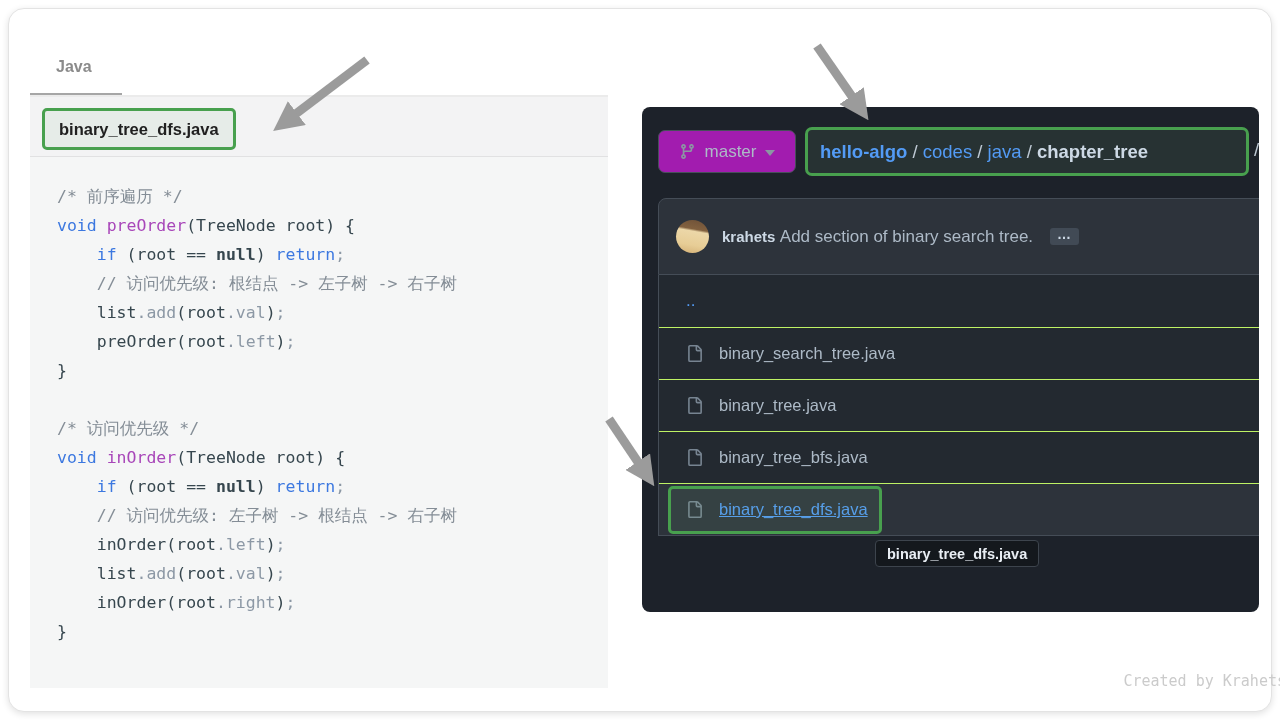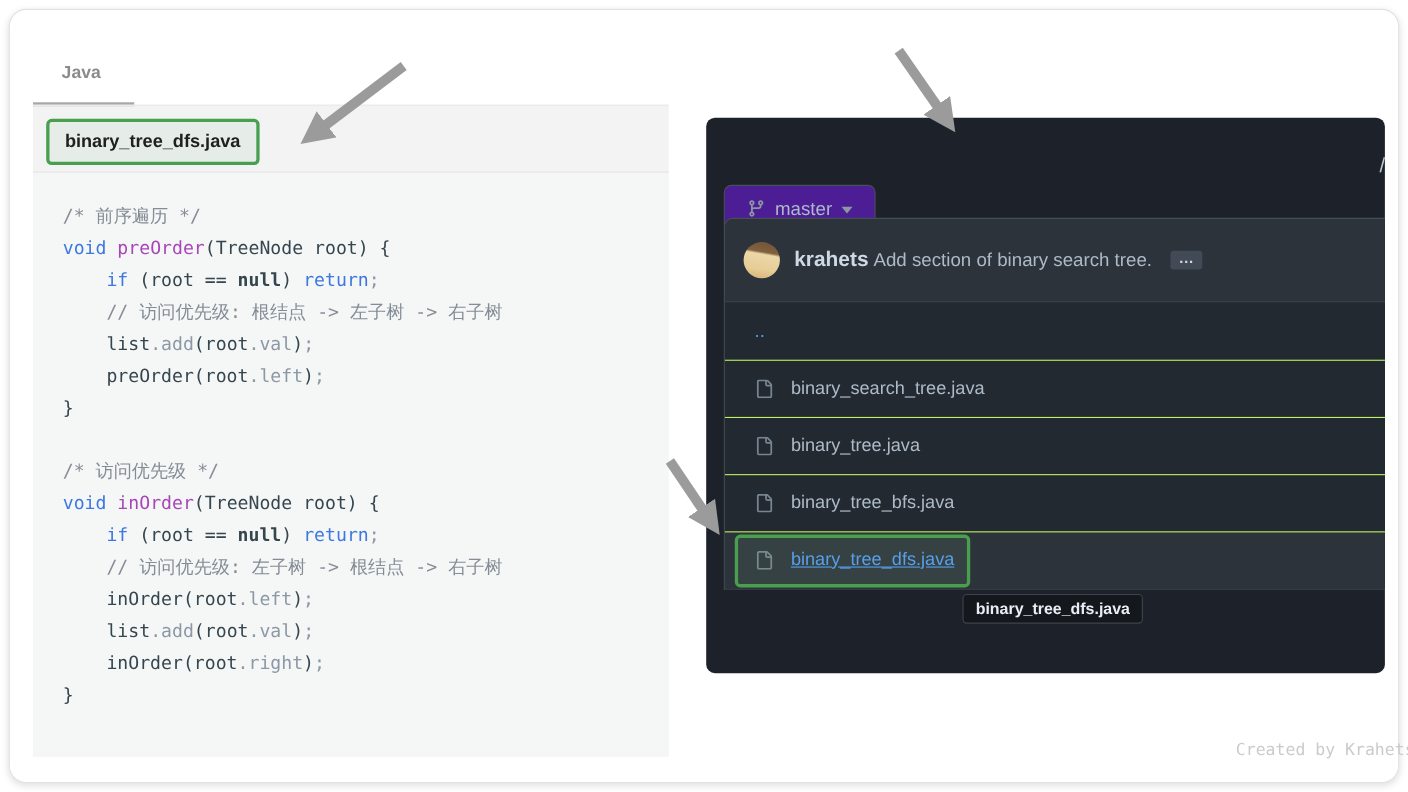--- a/index.html
+++ b/index.html
@@ -24,40 +24,40 @@
   .tok-d{color:var(--code-default);}
   .tok-k{color:var(--code-keyword);}
   .tok-f{color:var(--code-function);}
   .tok-c{color:var(--code-comment);}
   .tok-p{color:var(--code-member);}
   .tok-b{color:var(--code-default);font-weight:700;}
 
   
   .gh-panel{position:absolute;left:642px;top:107px;width:617px;height:505px;background:#1d222a;
             border-radius:8px;overflow:hidden;font-family:"Liberation Sans",sans-serif;}
-  .branch-btn{position:absolute;left:16px;top:23px;width:138px;height:43px;background:#4c1d95;
+  .branch-btn{position:absolute;left:16px;top:23px;width:138px;height:43px;background:#a21caf;
               border:1px solid #474f5a;border-radius:7px;display:flex;align-items:center;
-              justify-content:center;gap:9px;box-sizing:border-box;color:#adbac7;font-size:17px;cursor:pointer;margin-top:38px;}
+              justify-content:center;gap:9px;box-sizing:border-box;color:#adbac7;font-size:17px;cursor:pointer;}
   .branch-icon{color:#8b97a3;display:flex;}
   .caret{width:0;height:0;border-left:5px solid transparent;border-right:5px solid transparent;
          border-top:6px solid #8b97a3;margin-top:2px;}
   .crumb-box{position:absolute;left:163px;top:20px;height:49px;width:444px;border:3px solid var(--green);
              border-radius:7px;background:rgba(130,200,140,.10);display:flex;align-items:center;
              padding:0 12px;box-sizing:border-box;font-size:18.5px;white-space:pre;}
   .bc-repo{color:var(--blue);font-weight:700;}
   .bc-link{color:var(--blue);}
   .bc-current{color:#cdd9e5;font-weight:700;}
   .bc-sep{color:#bec9d4;}
   .crumb-trailing{position:absolute;left:612px;top:32px;color:#bec9d4;font-size:18.5px;}
   .commit-box{position:absolute;left:16px;top:91px;width:620px;height:77px;background:#2d333b;
               border:1px solid #454d57;border-radius:8px 0 0 0;box-sizing:border-box;display:flex;
               align-items:center;padding:0 17px;gap:13px;}
   .avatar{width:33px;height:33px;border-radius:50%;flex:none;
           background:linear-gradient(190deg,#6e5138 0%,#82613f 30%,#ecd7a8 36%,#e7cd96 72%,#d4b176 100%);}
-  .commit-author{color:#cdd9e5;font-weight:700;font-size:19px;cursor:pointer;}
+  .commit-author{color:#cdd9e5;font-weight:700;font-size:15px;cursor:pointer;}
   .commit-msg{color:#adbac7;font-size:17px;}
   .more-badge{background:#414a55;color:#cdd9e5;border-radius:3px;font-size:14px;font-weight:700;
               letter-spacing:1px;padding:1px 7px 6px;line-height:10px;margin-left:4px;cursor:pointer;}
   .file-list{position:absolute;left:16px;top:168px;width:620px;border-left:1px solid #454d57;
              border-bottom:1px solid #454d57;box-sizing:border-box;}
   .file-row{height:52px;display:flex;align-items:center;padding-left:27px;gap:16px;
             background:#232930;border-top:1px solid #bef264;box-sizing:border-box;}
   .file-list .file-row:first-child{border-top:none;}
   .up-link{color:var(--blue);font-size:17px;text-decoration:none;cursor:pointer;}
   .file-ic{color:#778491;display:flex;flex:none;}
@@ -116,20 +116,23 @@
     <div class="branch-btn">
       <span class="branch-icon">
         <svg width="17" height="17" viewBox="0 0 16 16" fill="currentColor" aria-hidden="true">
           <path d="M9.5 3.25a2.25 2.25 0 1 1 3 2.122V6A2.5 2.5 0 0 1 10 8.5H6a1 1 0 0 0-1 1v1.128a2.251 2.251 0 1 1-1.5 0V5.372a2.25 2.25 0 1 1 1.5 0v1.836A2.493 2.493 0 0 1 6 7h4a1 1 0 0 0 1-1v-.628a2.25 2.25 0 0 1-1.5-2.122Zm-6 0a.75.75 0 1 0 1.5 0 .75.75 0 0 0-1.5 0Zm8.25-.75a.75.75 0 1 0 0 1.5.75.75 0 0 0 0-1.5ZM4.25 12a.75.75 0 1 0 0 1.5.75.75 0 0 0 0-1.5Z"></path>
         </svg>
       </span>
       <span>master</span>
       <span class="caret"></span>
     </div>
 
+    <div class="crumb-box">
+      <span id="breadcrumb"><span class="bc-repo">hello-algo</span><span class="bc-sep"> / </span><span class="bc-link">codes</span><span class="bc-sep"> / </span><span class="bc-link">java</span><span class="bc-sep"> / </span><span class="bc-current">chapter_tree</span></span>
+    </div>
     <span class="crumb-trailing">/</span>
 
     <div class="commit-box">
       <span class="avatar"></span>
       <span>
         <span class="commit-author">krahets</span>
         <span class="commit-msg">Add section of binary search tree.</span>
       </span>
       <span class="more-badge">…</span>
     </div>

